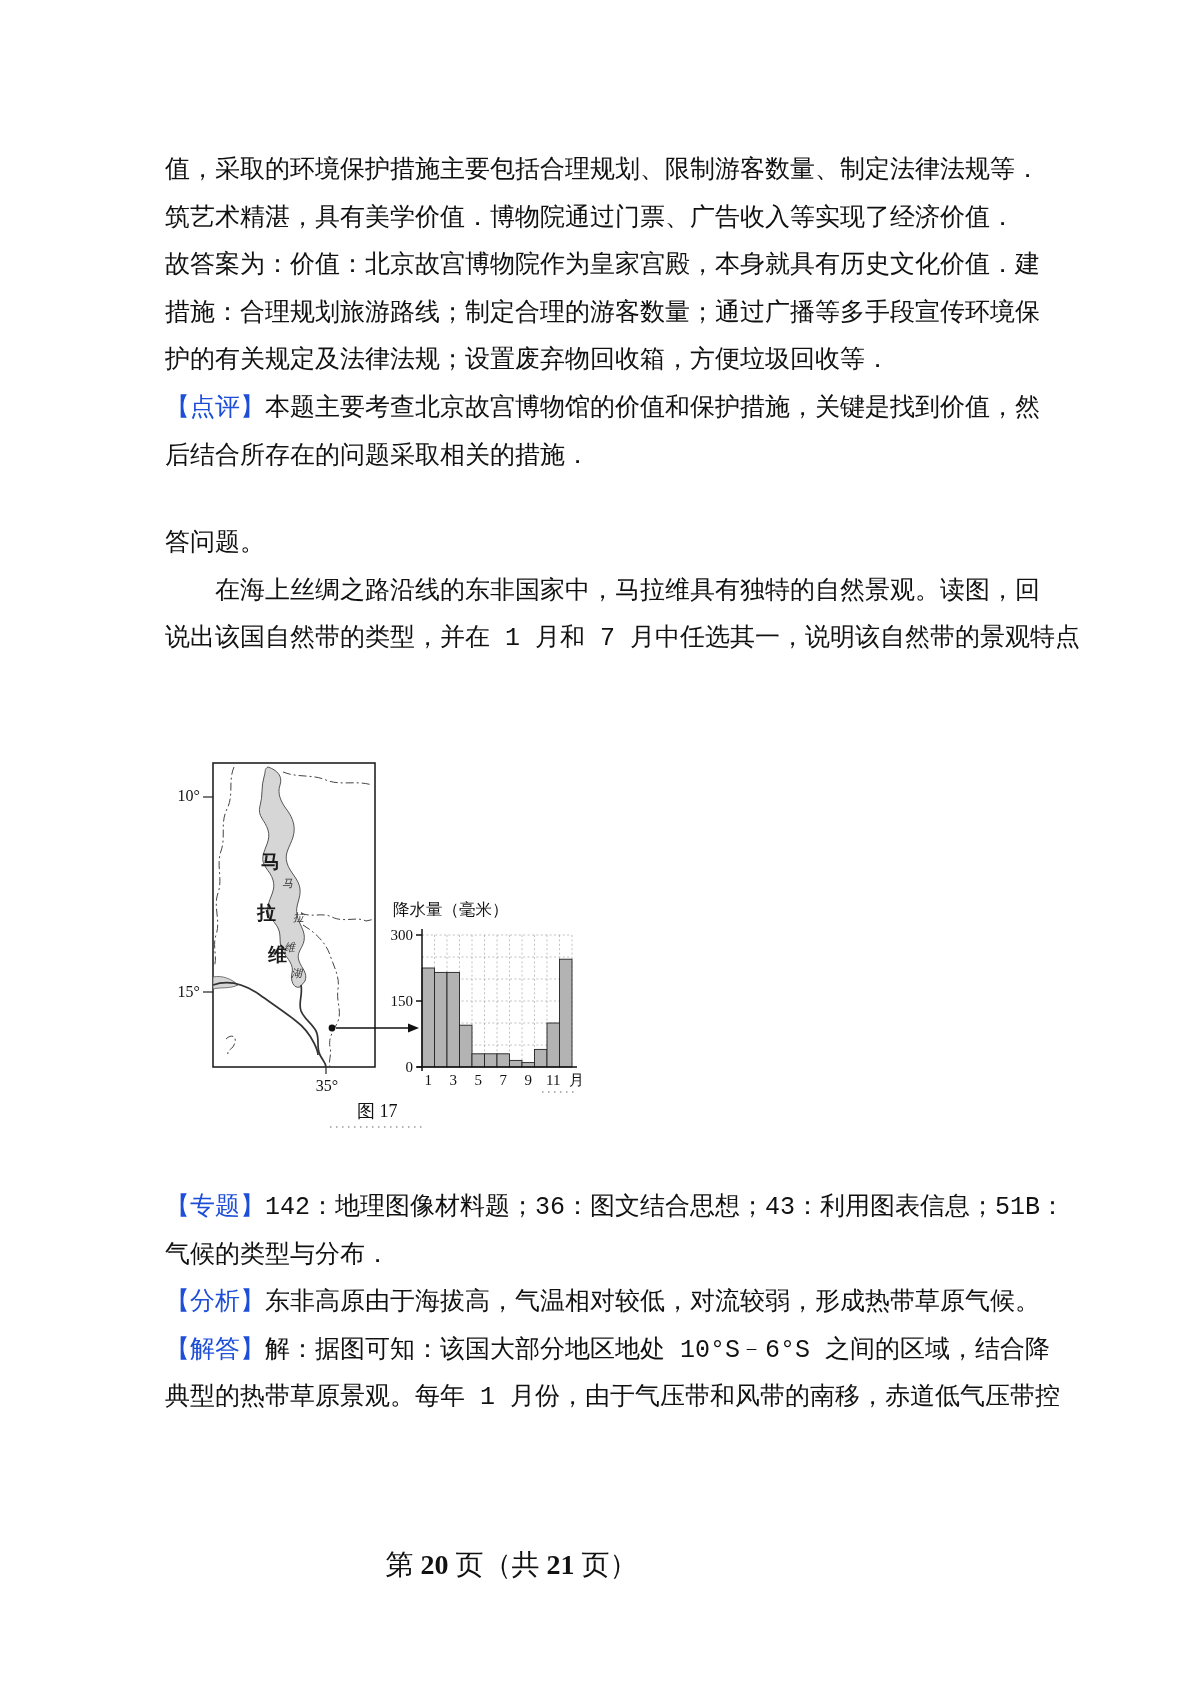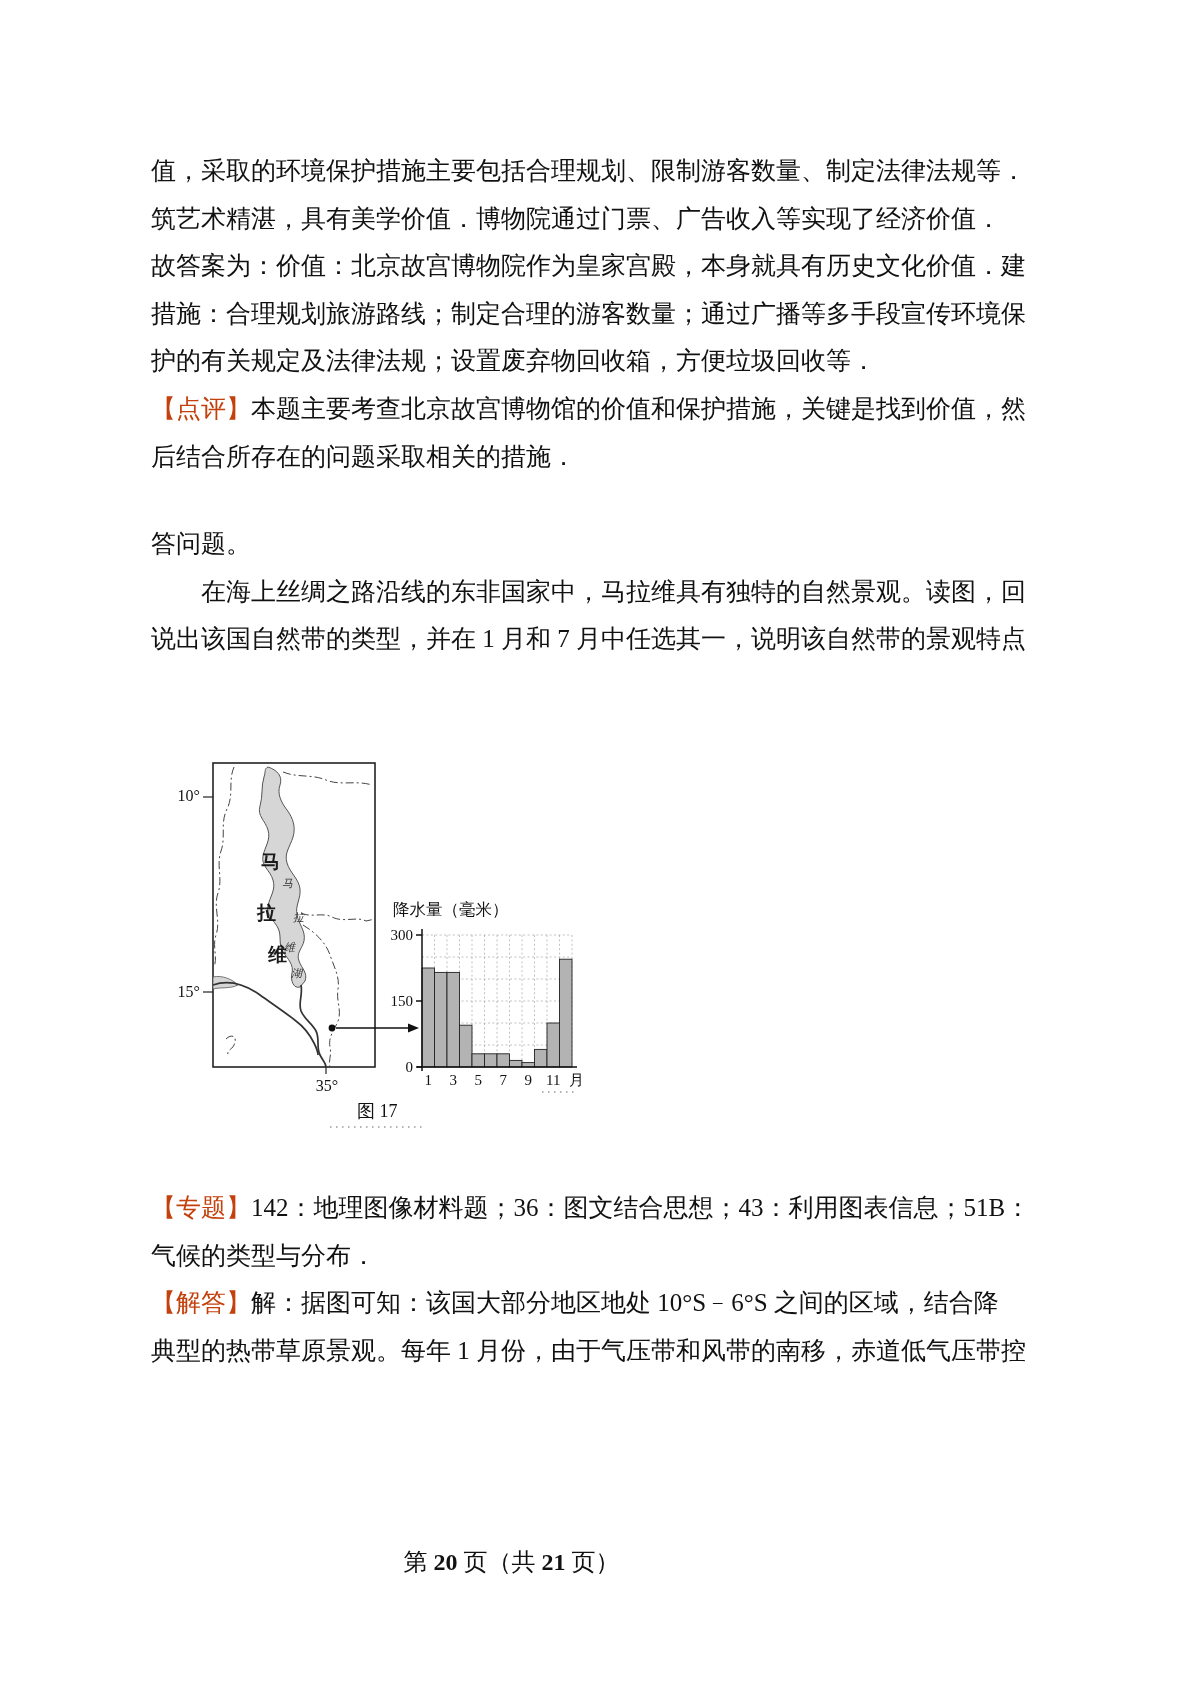--- a/index.html
+++ b/index.html
@@ -5,31 +5,31 @@
   html,body{margin:0;padding:0;background:#e8e8e8;}
   .page{
     position:relative;
     width:1200px;height:1698px;
     margin:0 auto;
     background:#ffffff;
     font-family:"Liberation Serif","DejaVu Serif",serif;
     color:#111;
     overflow:hidden;
   }
-  .tblock{position:absolute;left:151px;width:905px;}
+  .tblock{position:absolute;left:165px;width:905px;font-family:Liberation Mono, monospace;}
   .tline{
     height:47.6px;line-height:47.6px;
     font-size:25px;white-space:nowrap;
     color:#111;
   }
-  .tline .blue{color:#c2410c;}
+  .tline .blue{color:#1d4ed8;}
   .indent-2{padding-left:50px;}
   .footer{
     position:absolute;left:0;top:1546px;width:1023px;
-    text-align:center;font-size:24px;color:#111;
+    text-align:center;font-size:28px;color:#111;
   }
   .footer b{font-weight:bold;}
   
   .figwrap{position:absolute;left:150px;top:755px;width:470px;height:390px;}
   .map-border{fill:none;stroke:#222;stroke-width:1.6;}
   .lake{fill:#d6d6d6;stroke:#555;stroke-width:1;}
   .patch{fill:#d6d6d6;stroke:#555;stroke-width:0.8;}
   .boundary{fill:none;stroke:#444;stroke-width:1;stroke-dasharray:8 3 2 3;}
   .river{fill:none;stroke:#333;stroke-width:1.7;}
   .latlon{font-size:16px;fill:#111;}
@@ -171,20 +171,23 @@
       <line class="dotted" x1="392" y1="337" x2="425" y2="337"></line>
     </svg>
   </div>
 
   <div class="tblock" style="top:1184px">
     <div class="tline">
       <span class="blue">【专题】</span><span>142：地理图像材料题；36：图文结合思想；43：利用图表信息；51B：</span>
     </div>
     <div class="tline">气候的类型与分布．</div>
     <div class="tline">
+      <span class="blue">【分析】</span><span>东非高原由于海拔高，气温相对较低，对流较弱，形成热带草原气候。</span>
+    </div>
+    <div class="tline">
       <span class="blue">【解答】</span><span>解：据图可知：该国大部分地区地处 10°S﹣6°S 之间的区域，结合降</span>
     </div>
     <div class="tline">典型的热带草原景观。每年 1 月份，由于气压带和风带的南移，赤道低气压带控</div>
   </div>
 
   <div class="footer">
     <span>第 </span><b>20</b><span> 页（共 </span><b>21</b><span> 页）</span>
   </div>
 
 </div>

